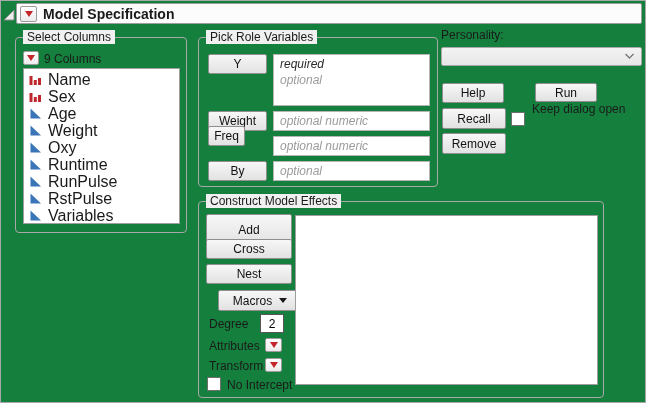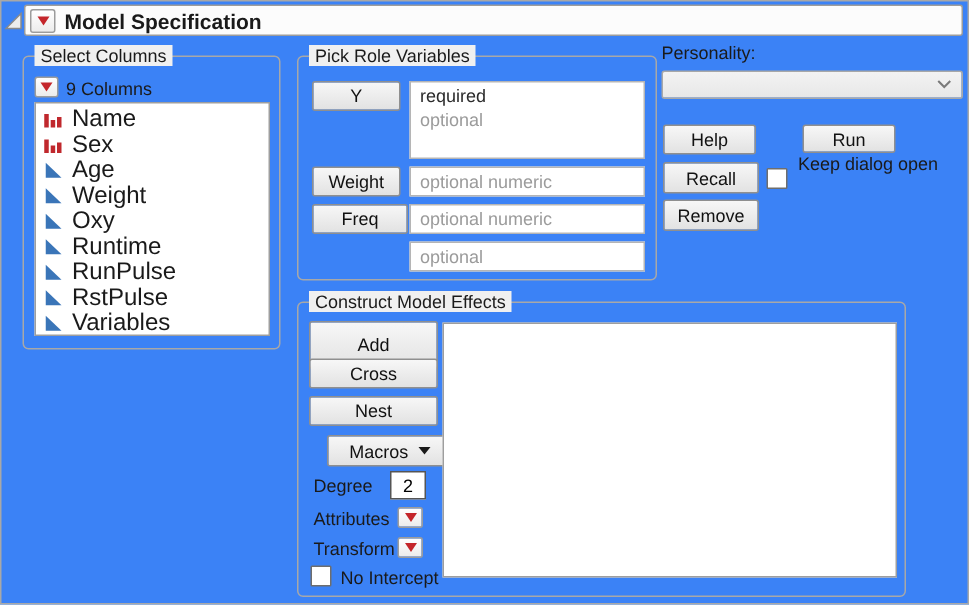--- a/index.html
+++ b/index.html
@@ -1,18 +1,18 @@
 <!DOCTYPE html>
 <html><head>
 <meta charset="utf-8">
 <style>
   html,body{margin:0;padding:0;background:#d9d9d9;}
   .canvas{
     position:relative;width:646px;height:403px;box-sizing:border-box;
-    background:#3b82f6;border:1px solid #a8a8a8;overflow:hidden;
+    background:#15803d;border:1px solid #a8a8a8;overflow:hidden;
     font-family:"Liberation Sans",sans-serif;color:#1a1a1a;
     -webkit-font-smoothing:antialiased;
   }
   .abs{position:absolute;box-sizing:border-box;}
   .header-bar{
     left:15px;top:2px;width:626px;height:21px;background:#fcfcfc;
     border:1px solid #9c9c9c;border-radius:2px;display:flex;align-items:center;
   }
   .title{font-size:14px;font-weight:bold;margin-left:6px;white-space:nowrap;}
   .red-tri-btn{
@@ -29,21 +29,21 @@
   }
   .btn{
     display:flex;align-items:center;justify-content:center;
     background:linear-gradient(180deg,#f7f7f7 0%,#e2e2e2 100%);
     border:1px solid #8f8f8f;border-radius:2px;font-size:12px;color:#111;cursor:default;
   }
   .listbox{background:#fff;border:1px solid #9e9e9e;padding-top:2px;}
   .col-item{display:flex;align-items:center;height:17px;padding-left:5px;font-size:16px;}
   .col-icon{width:14px;height:13px;margin-right:5px;display:inline-flex;align-items:flex-end;}
   .rolebox{
-    background:#fff;border:1px solid #b5b5b5;font-size:12px;
+    background:#fff;border:1px solid #b5b5b5;font-size:12px;font-style:italic;
     padding:1px 6px;line-height:16px;overflow:hidden;
   }
   .ph-required{color:#2b2b2b;display:block;}
   .ph-optional{color:#9b9b9b;display:block;}
   .label12{font-size:12px;white-space:nowrap;}
   .combo{
     background:linear-gradient(180deg,#f3f3f3,#e7e7e7);
     border:1px solid #a8a8a8;border-radius:2px;
     display:flex;align-items:center;justify-content:space-between;padding:0 6px;
     font-size:12px;
@@ -168,25 +168,26 @@
     <div class="abs rolebox" style="left:74px;top:16px;width:157px;height:52px;">
       <span class="ph-required">required</span>
       <span class="ph-optional">optional</span>
     </div>
 
     <div class="abs btn" style="left:9px;top:73px;width:59px;height:20px;">Weight</div>
     <div class="abs rolebox" style="left:74px;top:73px;width:157px;height:20px;">
       <span class="ph-optional">optional numeric</span>
     </div>
 
-    <div class="abs btn" style="left:9px;top:98px;width:64px;height:20px;">Freq</div>
+    <div class="abs btn" style="left:9px;top:88px;width:37px;height:20px;">Freq</div>
     <div class="abs rolebox" style="left:74px;top:98px;width:157px;height:20px;">
       <span class="ph-optional">optional numeric</span>
     </div>
 
+    <div class="abs btn" style="left:9px;top:123px;width:59px;height:20px;">By</div>
     <div class="abs rolebox" style="left:74px;top:123px;width:157px;height:20px;">
       <span class="ph-optional">optional</span>
     </div>
   </div>
 
   <span class="abs label12" style="left:440px;top:27px;">Personality:</span>
   <div class="abs combo" style="left:440px;top:46px;width:201px;height:19px;">
     <span></span>
     <span style="display:inline-flex;">
         <svg width="11" height="7" viewBox="0 0 11 7">

